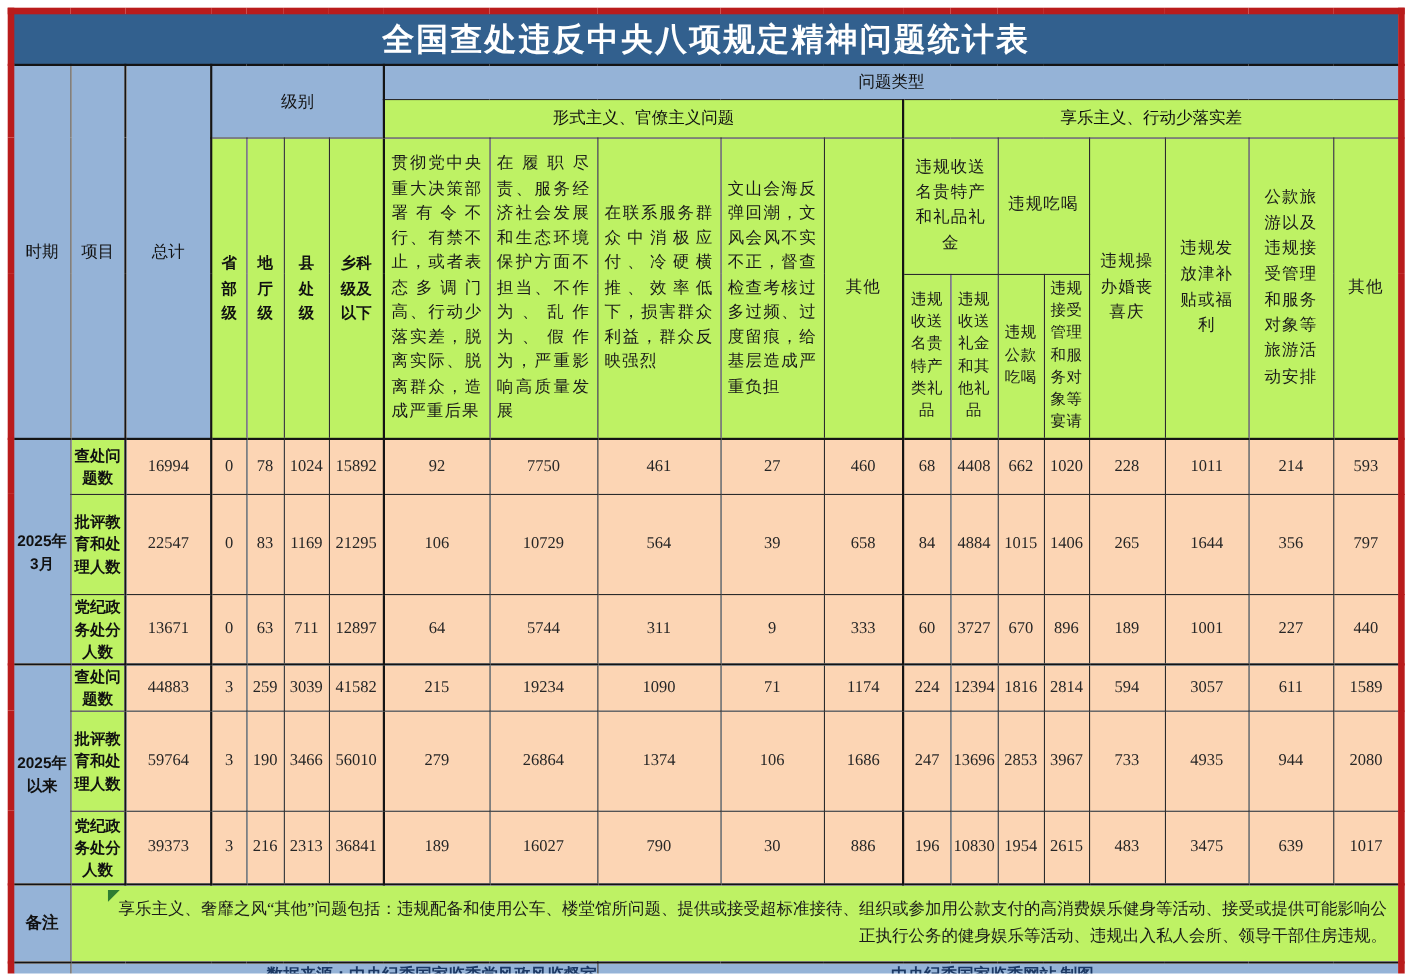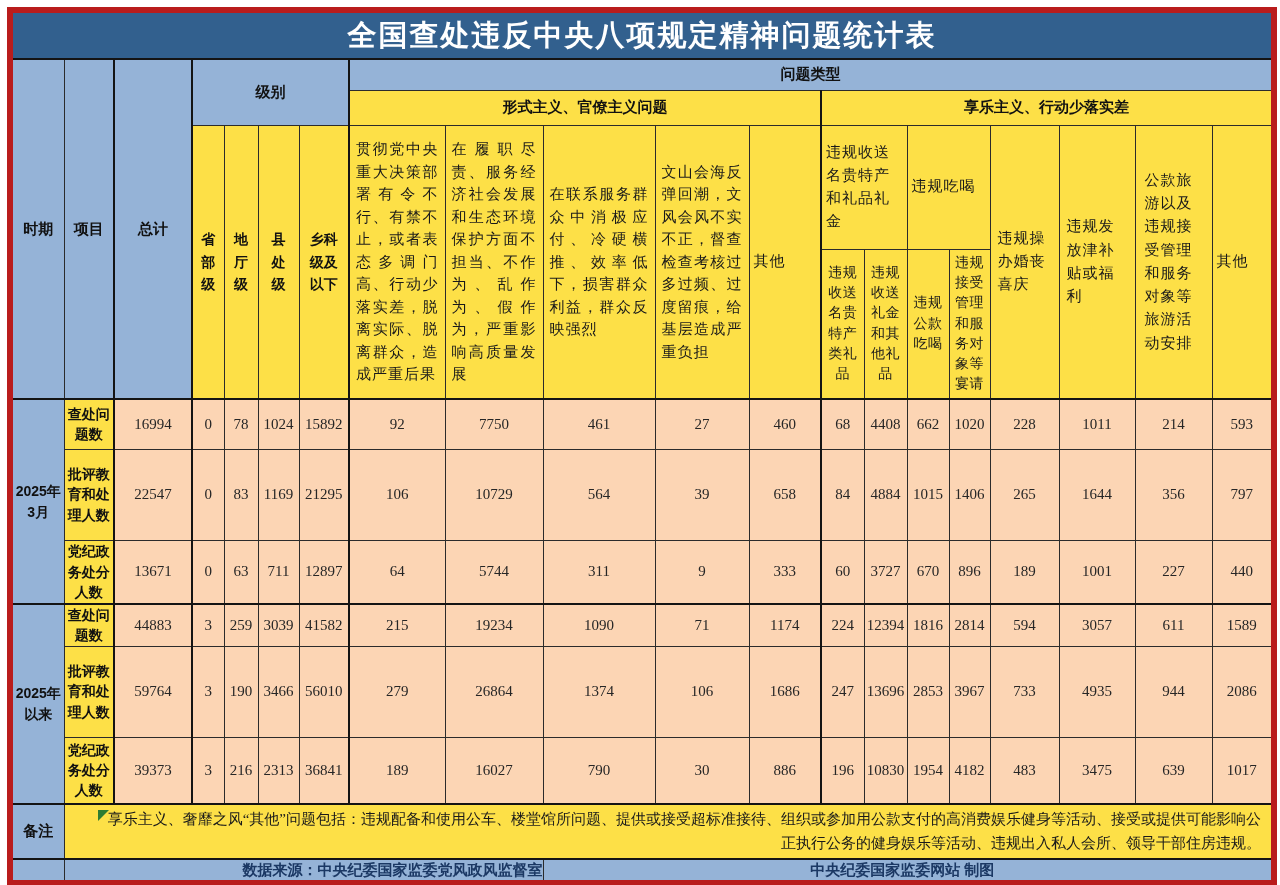--- a/index.html
+++ b/index.html
@@ -5,43 +5,43 @@
   html,body{margin:0;padding:0;background:#ffffff;width:1280px;height:885px;
     font-family:"Liberation Sans", sans-serif;}
   table.stat{border-collapse:collapse;table-layout:fixed;margin:7px 0 0 7px;width:1265px;
     border:6px solid #b91c1c;}
   td{border:1px solid #2b2b2b;overflow:hidden;text-align:center;vertical-align:middle;
      padding:0;color:#111;word-break:break-all;}
   
   .c-title{background:#32608e;color:#ffffff;font-family:"Liberation Serif",serif;
            font-weight:bold;font-size:29px;letter-spacing:2px;}
   .c-med{background:#95b3d7;}
-  .c-light{background:#fde047;}
+  .c-light{background:#bef264;}
   .c-data{background:#fcd5b4;font-family:"Liberation Serif",serif;font-size:15px;color:#262626;}
   
-  .bold{font-weight:bold;font-size:15px;}
+  .bold{font-weight:normal;font-size:15px;}
   .period{font-weight:bold;font-size:14px;padding:0 2px;line-height:1.5;}
   .item{font-weight:bold;font-size:14px;padding:0 1px;line-height:1.45;}
   .levelcol{font-weight:bold;font-size:14px;padding:0 7px;line-height:1.6;}
   .desc{font-family:"Liberation Serif",serif;font-size:15px;letter-spacing:1px;
         text-align:justify;padding:4px 6px;line-height:1.5;color:#1a1a1a;}
   .gdesc{font-family:"Liberation Serif",serif;font-size:15px;letter-spacing:1px;
-        text-align:left;padding:2px 4px;line-height:1.55;color:#1a1a1a;}
+        text-align:center;padding:2px 4px;line-height:1.55;color:#1a1a1a;}
   .stack{font-family:"Liberation Serif",serif;font-size:14px;letter-spacing:0.5px;
         padding:2px 2px;line-height:1.45;color:#1a1a1a;}
   .tight{padding:0 9px;}
   .pad7{padding:2px 7px;}
   
   .br2{border-right:2.5px solid #141414;}
   .bb2{border-bottom:2.5px solid #141414;}
   
   .rt{height:49px}.r1{height:31px}.r2{height:35px}.r3{height:124px}.r4{height:150px}
   .rd1{height:50px}.rd2{height:91px}.rd3{height:64px}
   .rd4{height:40px}.rd5{height:91px}.rd6{height:67px}
-  .rrem{height:55px}.rfoot{height:24px}
+  .rrem{height:71px}.rfoot{height:24px}
   
   .rem-label{font-weight:bold;font-size:15px;}
   .rem-body{position:relative;text-align:right;font-family:"Liberation Serif",serif;
      font-size:15px;line-height:1.55;color:#1a1a1a;padding:3px 10px 3px 7px;text-indent:2.2em;}
   .tri{position:absolute;top:0;left:0;}
   .foot{font-weight:bold;font-size:15px;color:#1b3864;}
   .foot-src{text-align:right;padding-left:6px;}
   .foot-credit{text-align:center;padding-right:10px;}
 </style>
 </head>
@@ -216,39 +216,39 @@
     <td class="c-data">1374</td>
     <td class="c-data">106</td>
     <td class="c-data br2">1686</td>
     <td class="c-data">247</td>
     <td class="c-data">13696</td>
     <td class="c-data">2853</td>
     <td class="c-data">3967</td>
     <td class="c-data">733</td>
     <td class="c-data">4935</td>
     <td class="c-data">944</td>
-    <td class="c-data">2086</td>
+    <td class="c-data">2080</td>
   </tr>
 
   <tr class="rd6">
     <td class="c-light item br2 bb2">党纪政务处分人数</td>
     <td class="c-data br2 bb2">39373</td>
     <td class="c-data bb2">3</td>
     <td class="c-data bb2">216</td>
     <td class="c-data bb2">2313</td>
     <td class="c-data br2 bb2">36841</td>
     <td class="c-data bb2">189</td>
     <td class="c-data bb2">16027</td>
     <td class="c-data bb2">790</td>
     <td class="c-data bb2">30</td>
     <td class="c-data br2 bb2">886</td>
     <td class="c-data bb2">196</td>
     <td class="c-data bb2">10830</td>
     <td class="c-data bb2">1954</td>
-    <td class="c-data bb2">4182</td>
+    <td class="c-data bb2">2615</td>
     <td class="c-data bb2">483</td>
     <td class="c-data bb2">3475</td>
     <td class="c-data bb2">639</td>
     <td class="c-data bb2">1017</td>
   </tr>
 
   <tr class="rrem">
     <td class="c-med rem-label bb2">备注</td>
     <td colspan="19" class="c-light rem-body bb2">
       <span class="tri"><svg width="11" height="11">

